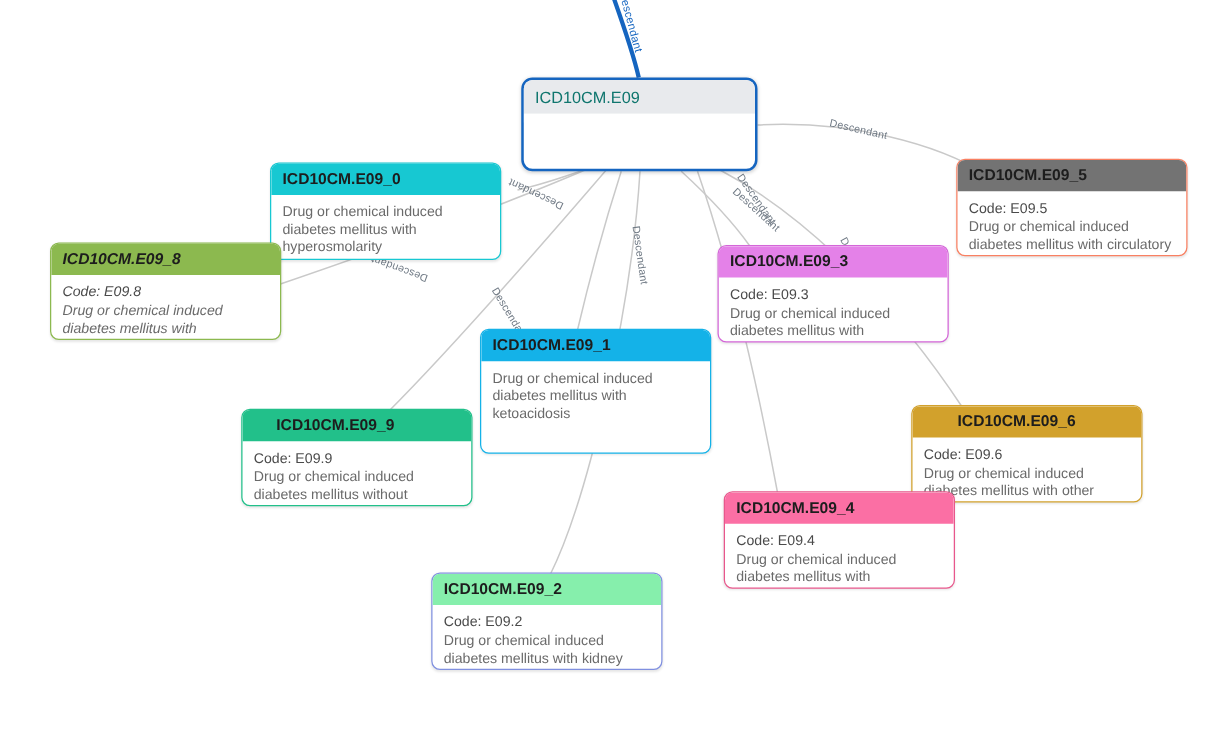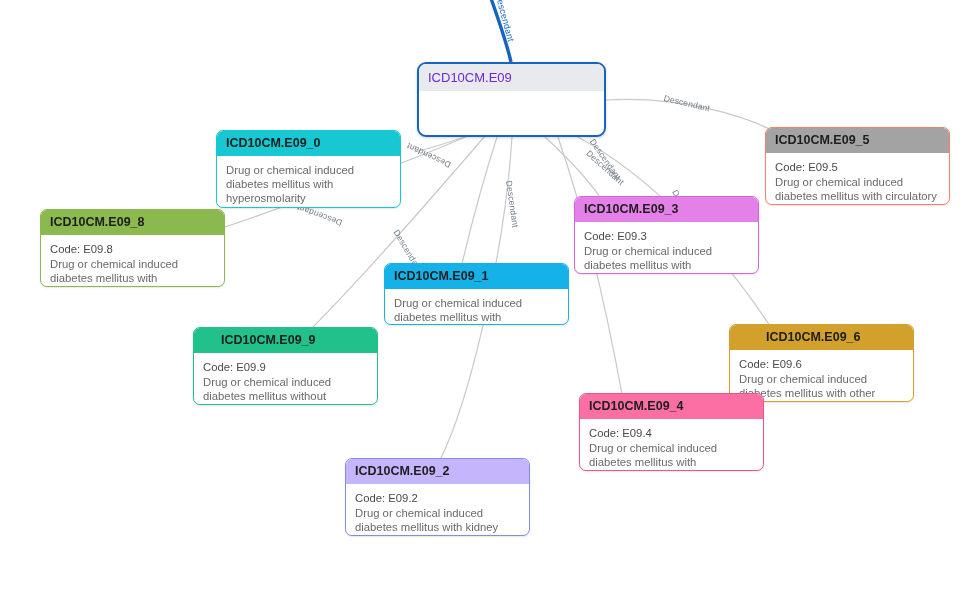--- a/index.html
+++ b/index.html
@@ -64,21 +64,21 @@
     border: 2px solid #1565c0;
     border-radius: 9px;
     box-shadow: 0 1px 3px rgba(0,0,0,0.18);
   }
   .node.root .node-header {
     background: #e8eaed;
     height: 27px;
     line-height: 27px;
     font-weight: normal;
     font-size: 13px;
-    color: #6d28d9;
+    color: #0f766e;
   }
   .node.root .node-body {
     background: #ffffff;
   }
 
   .edge-label {
     position: absolute;
     font-size: 8.5px;
     color: #707a85;
     white-space: nowrap;
@@ -133,45 +133,45 @@
     <div class="node-body"></div>
   </div>
 
   <div class="node" style="left:216px; top:130px; width:185px; height:78px; border:1.5px solid #17c8d2;">
     <div class="node-header" style="background:#17c8d2;">ICD10CM.E09_0</div>
     <div class="node-body">
       <div class="node-desc">Drug or chemical induced diabetes mellitus with hyperosmolarity</div>
     </div>
   </div>
 
-  <div class="node" style="left:40px; top:209px; width:185px; height:78px; border:1.5px solid #8cb94f;">
+  <div class="node" style="left:40px; top:194px; width:185px; height:78px; border:1.5px solid #8cb94f;font-style:italic;">
     <div class="node-header" style="background:#8cb94f;">ICD10CM.E09_8</div>
     <div class="node-body">
       <div class="node-code">Code: E09.8</div>
       <div class="node-desc">Drug or chemical induced diabetes mellitus with unspecified complications</div>
     </div>
   </div>
 
   <div class="node" style="left:765px; top:127px; width:185px; height:78px; border:1.5px solid #f98062;">
-    <div class="node-header" style="background:#a3a3a3;">ICD10CM.E09_5</div>
+    <div class="node-header" style="background:#737373;">ICD10CM.E09_5</div>
     <div class="node-body">
       <div class="node-code">Code: E09.5</div>
       <div class="node-desc">Drug or chemical induced diabetes mellitus with circulatory complications</div>
     </div>
   </div>
 
   <div class="node" style="left:574px; top:196px; width:185px; height:78px; border:1.5px solid #d466d8;">
     <div class="node-header" style="background:#e481e8;">ICD10CM.E09_3</div>
     <div class="node-body">
       <div class="node-code">Code: E09.3</div>
       <div class="node-desc">Drug or chemical induced diabetes mellitus with ophthalmic complications</div>
     </div>
   </div>
 
-  <div class="node" style="left:384px; top:263px; width:185px; height:62px; border:1.5px solid #14b2e8;">
+  <div class="node" style="left:384px; top:263px; width:185px; height:100px; border:1.5px solid #14b2e8;">
     <div class="node-header" style="background:#14b2e8;">ICD10CM.E09_1</div>
     <div class="node-body">
       <div class="node-desc">Drug or chemical induced diabetes mellitus with ketoacidosis</div>
     </div>
   </div>
 
   <div class="node" style="left:193px; top:327px; width:185px; height:78px; border:1.5px solid #22c08a;">
     <div class="node-header" style="background:#22c08a;padding-left:27px;">ICD10CM.E09_9</div>
     <div class="node-body">
       <div class="node-code">Code: E09.9</div>
@@ -189,20 +189,20 @@
 
   <div class="node" style="left:534px; top:393px; width:185px; height:78px; border:1.5px solid #e8578c;margin-left:45px;">
     <div class="node-header" style="background:#fb6fa4;">ICD10CM.E09_4</div>
     <div class="node-body">
       <div class="node-code">Code: E09.4</div>
       <div class="node-desc">Drug or chemical induced diabetes mellitus with neurological complications</div>
     </div>
   </div>
 
   <div class="node" style="left:345px; top:458px; width:185px; height:78px; border:1.5px solid #8090e0;">
-    <div class="node-header" style="background:#c4b5fd;">ICD10CM.E09_2</div>
+    <div class="node-header" style="background:#86efac;">ICD10CM.E09_2</div>
     <div class="node-body">
       <div class="node-code">Code: E09.2</div>
       <div class="node-desc">Drug or chemical induced diabetes mellitus with kidney complications</div>
     </div>
   </div>
 
 </div>
 
 </body></html>

